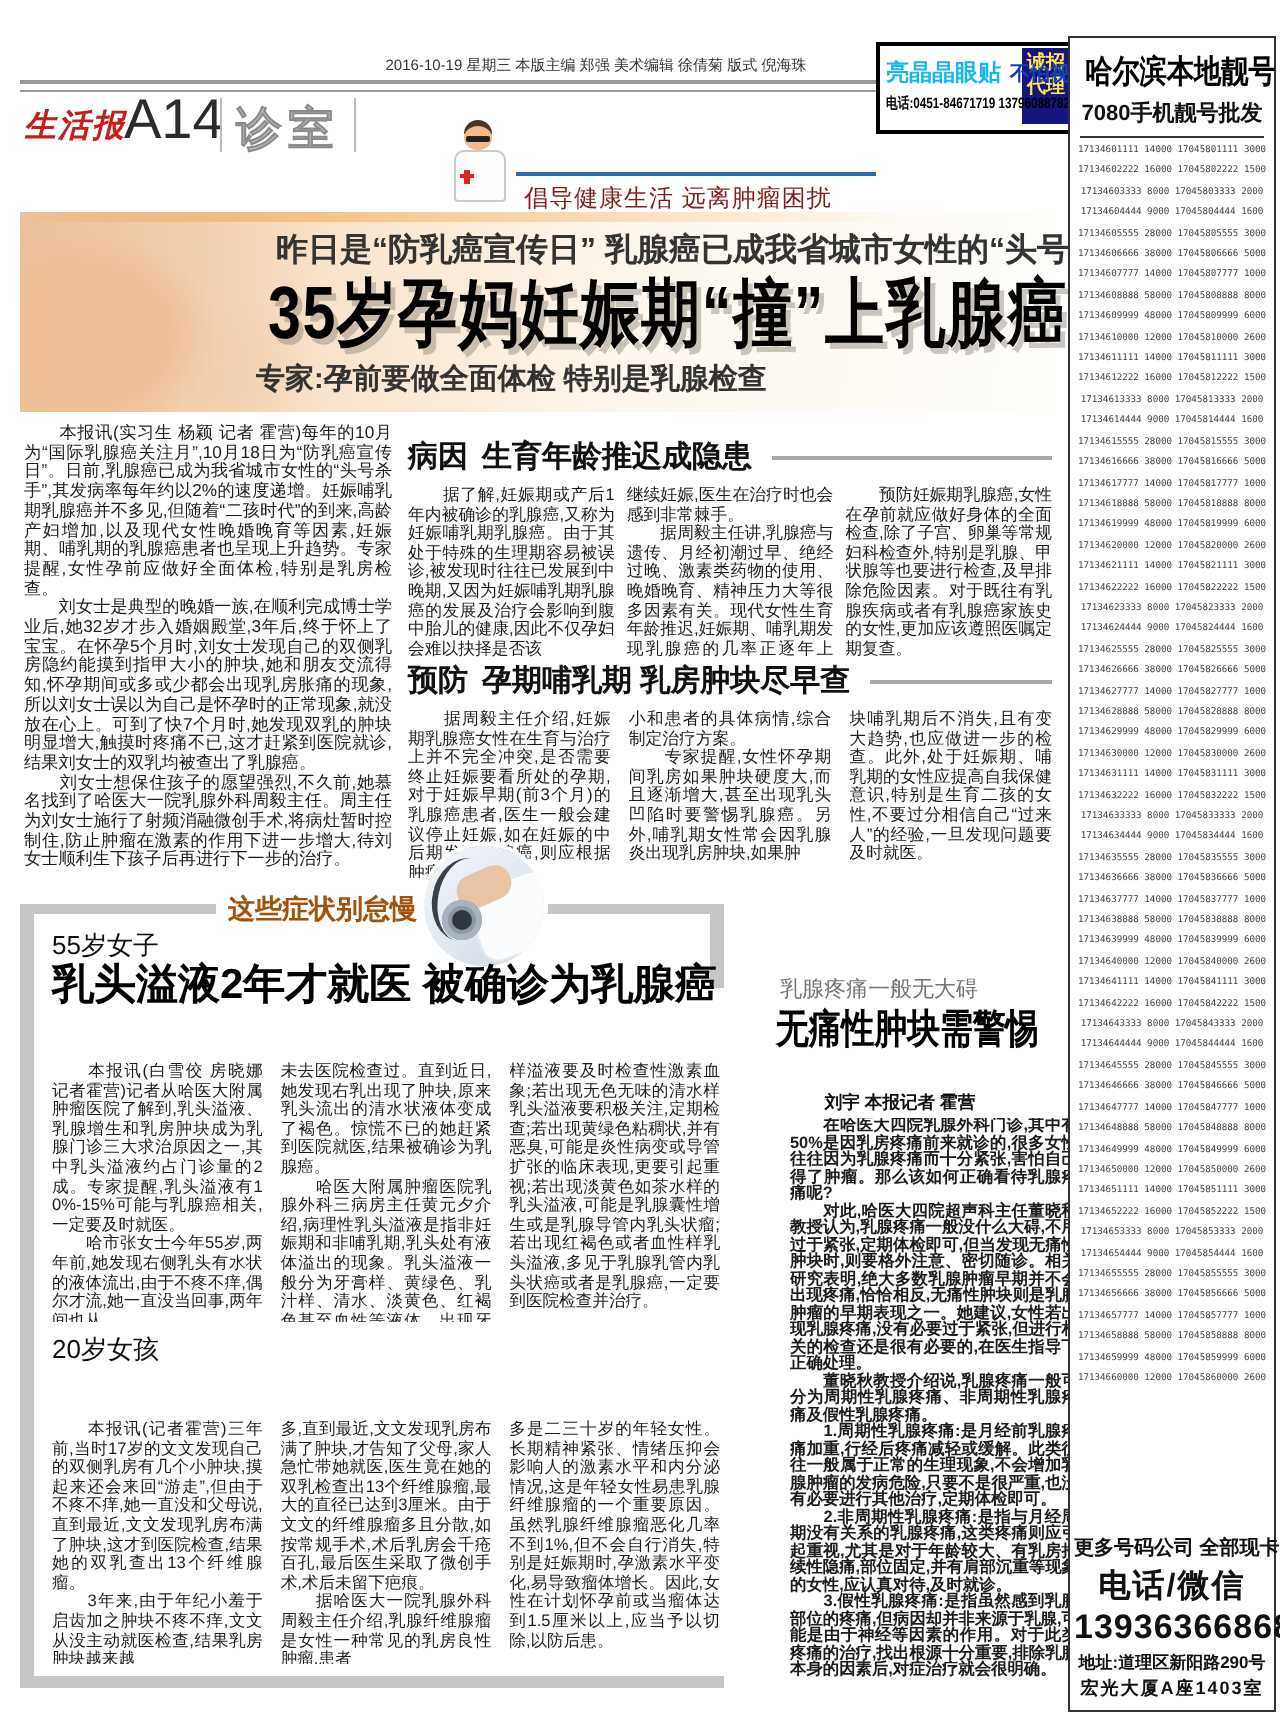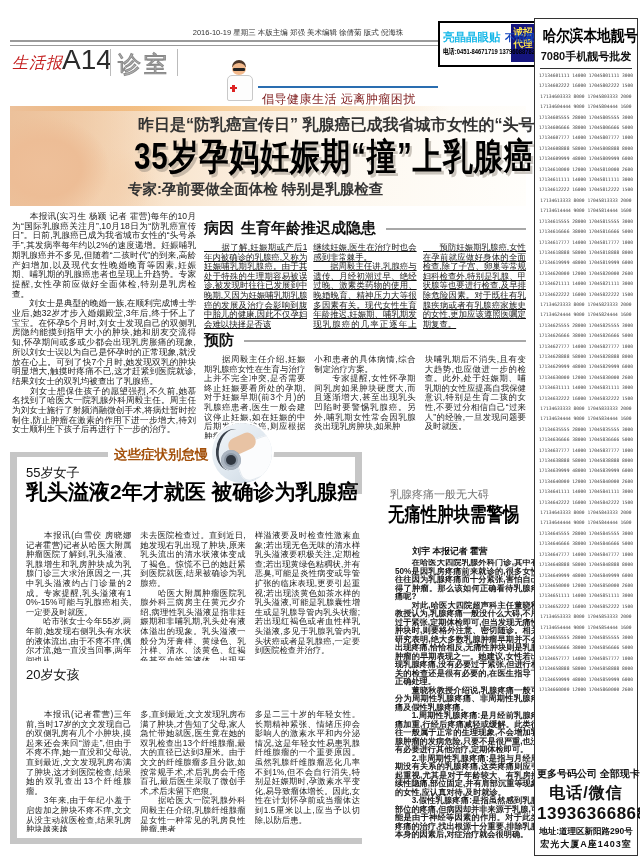--- a/index.html
+++ b/index.html
@@ -15,21 +15,21 @@
   .mono{font-family:"DejaVu Sans Mono","Liberation Mono",monospace;}
 </style>
 </head>
 <body>
 
 <div id="page">
 
   <div class="abs nowrap" style="left:148px;top:28px;width:300px;text-align:center;font-size:7.5px;color:#333;">2016-10-19 星期三  本版主编 郑强  美术编辑 徐倩菊  版式 倪海珠</div>
   <div class="abs" style="left:10px;top:40px;width:436px;height:3px;border-top:2px solid #9a9a9a;border-bottom:1px solid #9a9a9a;"></div>
 
-  <div class="abs" style="left:12px;top:53px;font-family:'Liberation Serif',serif;font-style:italic;font-weight:400;font-size:16px;color:#c41e1e;letter-spacing:1px;">生活报</div>
+  <div class="abs" style="left:12px;top:53px;font-family:'Liberation Serif',serif;font-style:italic;font-weight:700;font-size:16px;color:#c41e1e;letter-spacing:1px;">生活报</div>
   <div class="abs" style="left:62px;top:44px;font-size:28px;color:#2b2b2b;">A14</div>
   <div class="abs" style="left:110px;top:49px;width:1px;height:27px;background:#bbb;"></div>
   <div class="abs" style="left:118px;top:49px;font-size:23px;color:#b5b5b5;-webkit-text-stroke:1px #8a8a8a;letter-spacing:3px;">诊室</div>
   <div class="abs" style="left:177px;top:49px;width:1px;height:27px;background:#bbb;"></div>
 
   <div class="abs" style="left:226px;top:60px;width:28px;height:44px;">
     <div class="abs" style="left:6px;top:0;width:14px;height:7px;background:#4a3426;border-radius:7px 7px 0 0;"></div>
     <div class="abs" style="left:6px;top:3px;width:14px;height:12px;background:#f2b98c;border-radius:50%;"></div>
     <div class="abs" style="left:7px;top:8px;width:12px;height:3px;background:#222;border-radius:1px;"></div>
     <div class="abs" style="left:1px;top:15px;width:24px;height:24px;background:#fdfdfd;border:1px solid #c9c9c9;border-radius:5px 5px 2px 2px;"></div>
@@ -64,29 +64,30 @@
 
   <div class="abs jt" style="left:12px;top:212px;width:184px;height:226px;font-size:8.6px;line-height:9.7px;">　　本报讯(实习生 杨颖 记者 霍营)每年的10月为“国际乳腺癌关注月”,10月18日为“防乳癌宣传日”。日前,乳腺癌已成为我省城市女性的“头号杀手”,其发病率每年约以2%的速度递增。妊娠哺乳期乳腺癌并不多见,但随着“二孩时代”的到来,高龄产妇增加,以及现代女性晚婚晚育等因素,妊娠期、哺乳期的乳腺癌患者也呈现上升趋势。专家提醒,女性孕前应做好全面体检,特别是乳房检查。
 　　刘女士是典型的晚婚一族,在顺利完成博士学业后,她32岁才步入婚姻殿堂,3年后,终于怀上了宝宝。在怀孕5个月时,刘女士发现自己的双侧乳房隐约能摸到指甲大小的肿块,她和朋友交流得知,怀孕期间或多或少都会出现乳房胀痛的现象,所以刘女士误以为自己是怀孕时的正常现象,就没放在心上。可到了快7个月时,她发现双乳的肿块明显增大,触摸时疼痛不已,这才赶紧到医院就诊,结果刘女士的双乳均被查出了乳腺癌。
 　　刘女士想保住孩子的愿望强烈,不久前,她慕名找到了哈医大一院乳腺外科周毅主任。周主任为刘女士施行了射频消融微创手术,将病灶暂时控制住,防止肿瘤在激素的作用下进一步增大,待刘女士顺利生下孩子后再进行下一步的治疗。</div>
 
   <div class="abs cols" style="left:204px;top:219px;width:322px;align-items:center;">
     <span style="font-size:15px;font-weight:900;flex:none;">病因</span>
     <span style="font-size:15px;font-weight:900;margin-left:7px;flex:none;">生育年龄推迟成隐患</span>
     <span class="secline"></span>
   </div>
-  <div class="abs cols" style="left:204px;top:243px;width:322px;height:86px;gap:6px;text-decoration:underline;">
+  <div class="abs cols" style="left:204px;top:243px;width:322px;height:86px;gap:6px;">
     <div class="jt" style="font-size:8.4px;line-height:9.6px;">　　据了解,妊娠期或产后1年内被确诊的乳腺癌,又称为妊娠哺乳期乳腺癌。由于其处于特殊的生理期容易被误诊,被发现时往往已发展到中晚期,又因为妊娠哺乳期乳腺癌的发展及治疗会影响到腹中胎儿的健康,因此不仅孕妇会难以抉择是否该</div>
     <div class="jt" style="font-size:8.4px;line-height:9.6px;">继续妊娠,医生在治疗时也会感到非常棘手。
 　　据周毅主任讲,乳腺癌与遗传、月经初潮过早、绝经过晚、激素类药物的使用、晚婚晚育、精神压力大等很多因素有关。现代女性生育年龄推迟,妊娠期、哺乳期发现乳腺癌的几率正逐年上升。</div>
     <div class="jt" style="font-size:8.4px;line-height:9.6px;">　　预防妊娠期乳腺癌,女性在孕前就应做好身体的全面检查,除了子宫、卵巢等常规妇科检查外,特别是乳腺、甲状腺等也要进行检查,及早排除危险因素。对于既往有乳腺疾病或者有乳腺癌家族史的女性,更加应该遵照医嘱定期复查。</div>
   </div>
 
   <div class="abs cols" style="left:204px;top:331px;width:322px;align-items:center;">
     <span style="font-size:15px;font-weight:900;flex:none;">预防</span>
+    <span style="font-size:15px;font-weight:900;margin-left:7px;flex:none;">孕期哺乳期 乳房肿块尽早查</span>
     <span class="secline"></span>
   </div>
   <div class="abs cols" style="left:204px;top:355px;width:322px;height:84px;gap:9px;">
     <div class="jt" style="font-size:8.4px;line-height:9.6px;">　　据周毅主任介绍,妊娠期乳腺癌女性在生育与治疗上并不完全冲突,是否需要终止妊娠要看所处的孕期,对于妊娠早期(前3个月)的乳腺癌患者,医生一般会建议停止妊娠,如在妊娠的中后期发现乳腺癌,则应根据肿瘤大</div>
     <div class="jt" style="font-size:8.4px;line-height:9.6px;">小和患者的具体病情,综合制定治疗方案。
 　　专家提醒,女性怀孕期间乳房如果肿块硬度大,而且逐渐增大,甚至出现乳头凹陷时要警惕乳腺癌。另外,哺乳期女性常会因乳腺炎出现乳房肿块,如果肿</div>
     <div class="jt" style="font-size:8.4px;line-height:9.6px;">块哺乳期后不消失,且有变大趋势,也应做进一步的检查。此外,处于妊娠期、哺乳期的女性应提高自我保健意识,特别是生育二孩的女性,不要过分相信自己“过来人”的经验,一旦发现问题要及时就医。</div>
   </div>
 
   <div class="abs bar" style="left:10px;top:452px;width:352px;height:5px;"></div>

